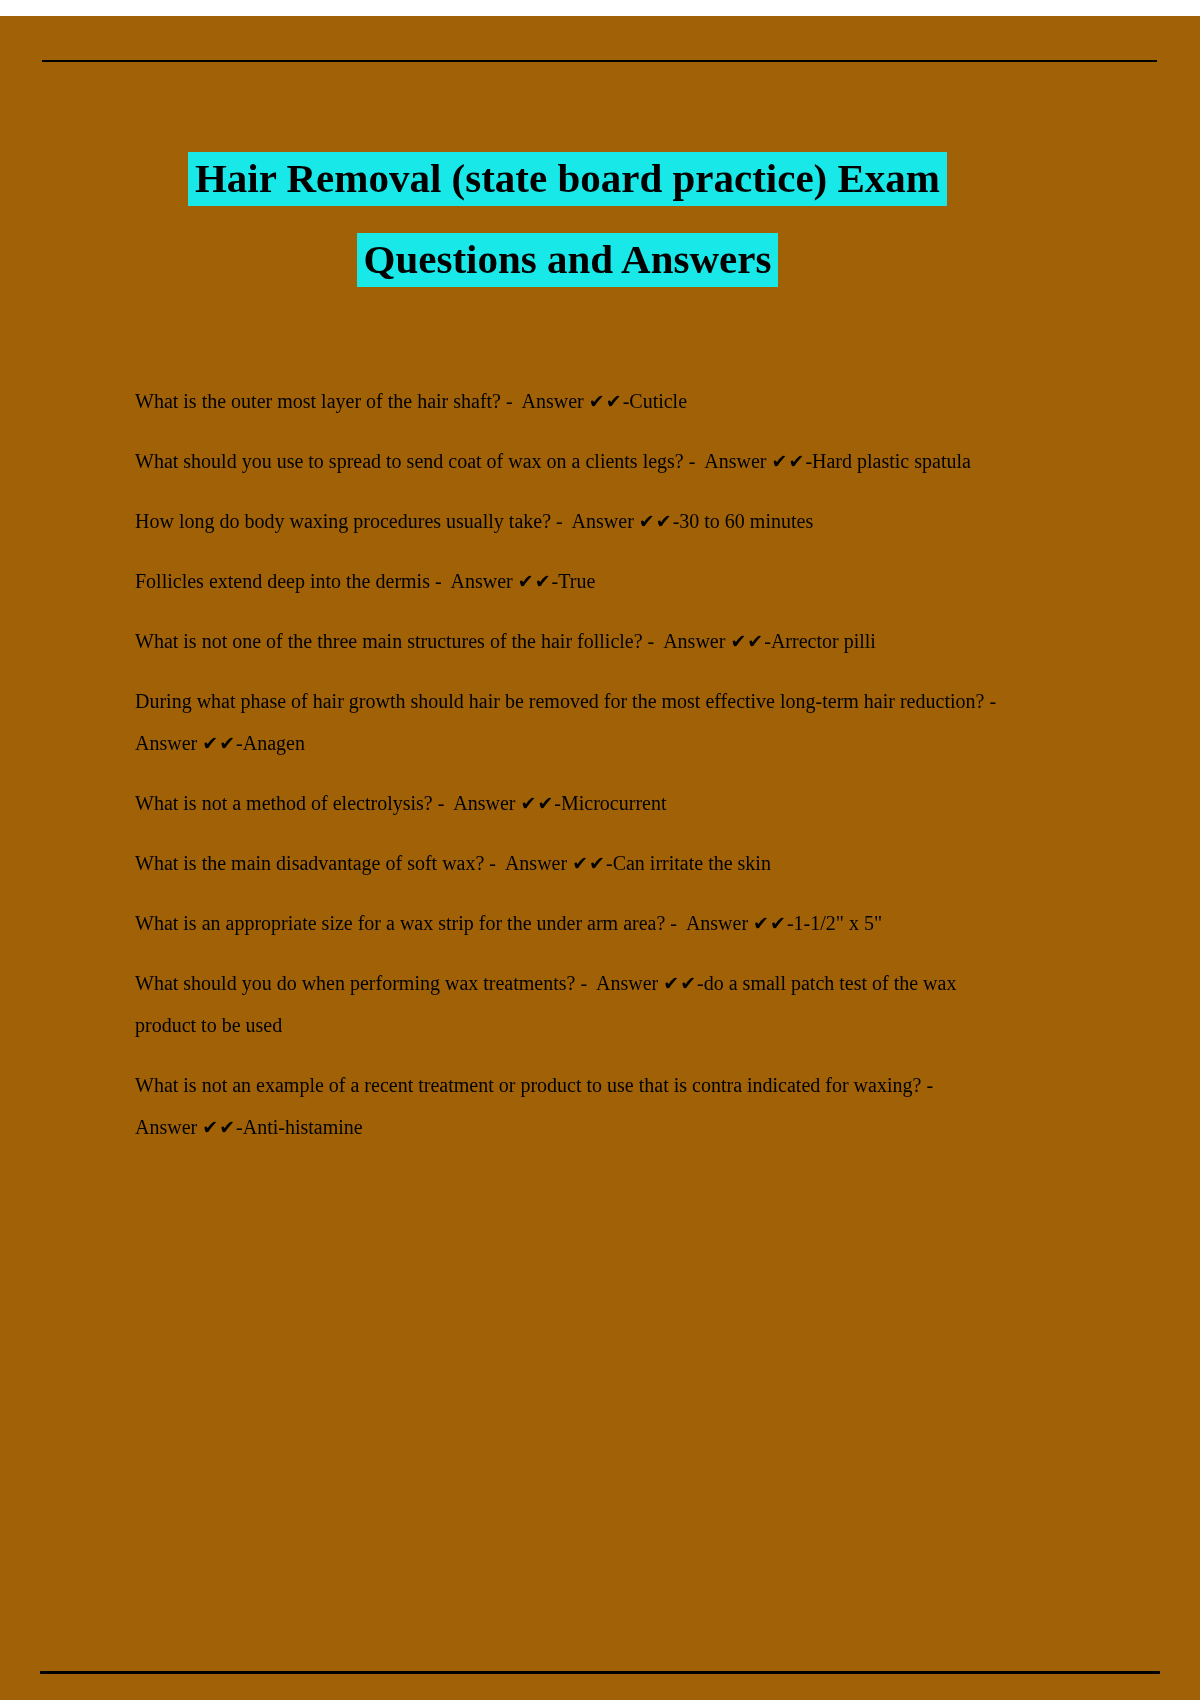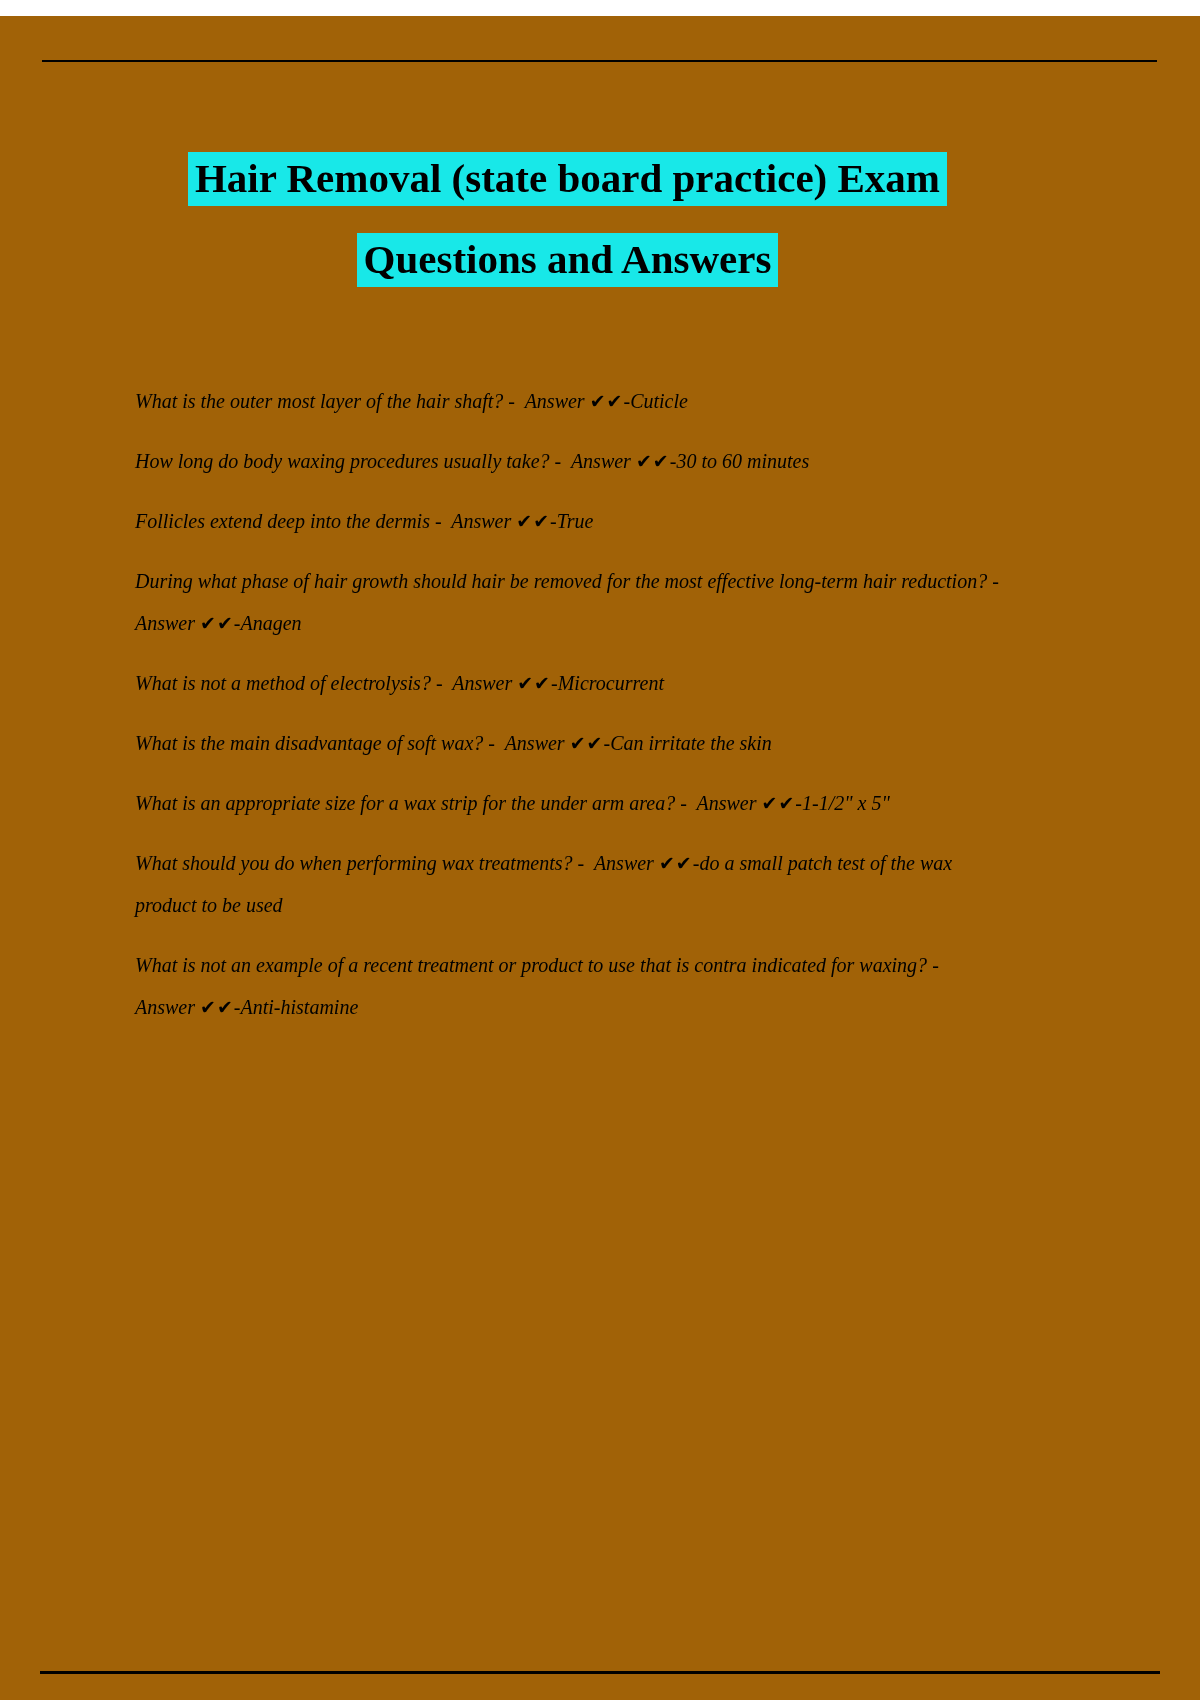--- a/index.html
+++ b/index.html
@@ -57,21 +57,20 @@
     padding: 1px 7px 3px 7px;
   }
   .qa-list {
     margin-top: 93px;
   }
   .qa {
     font-size: 20px;
     line-height: 42px;
     margin-bottom: 18px;
     white-space: pre-wrap;
-    font-style: italic;
   }
   .qa .checks {
     font-family: "DejaVu Sans", sans-serif;
     font-weight: bold;
     font-size: 19px;
     letter-spacing: 1px;
   }
 </style>
 </head>
 <body>
@@ -80,22 +79,24 @@
   <hr class="rule top-rule">
 
   <div class="content">
     <h1 class="title">
       <div class="line"><span class="hl">Hair Removal (state board practice) Exam</span></div>
       <div class="line"><span class="hl">Questions and Answers</span></div>
     </h1>
 
     <div class="qa-list">
         <p class="qa"><span class="q">What is the outer most layer of the hair shaft?</span><span class="sep"> -  </span><span class="label">Answer </span><span class="checks">✔✔</span><span class="a">-Cuticle</span></p>
+        <p class="qa"><span class="q">What should you use to spread to send coat of wax on a clients legs?</span><span class="sep"> -  </span><span class="label">Answer </span><span class="checks">✔✔</span><span class="a">-Hard plastic spatula</span></p>
         <p class="qa"><span class="q">How long do body waxing procedures usually take?</span><span class="sep"> -  </span><span class="label">Answer </span><span class="checks">✔✔</span><span class="a">-30 to 60 minutes</span></p>
         <p class="qa"><span class="q">Follicles extend deep into the dermis</span><span class="sep"> -  </span><span class="label">Answer </span><span class="checks">✔✔</span><span class="a">-True</span></p>
+        <p class="qa"><span class="q">What is not one of the three main structures of the hair follicle?</span><span class="sep"> -  </span><span class="label">Answer </span><span class="checks">✔✔</span><span class="a">-Arrector pilli</span></p>
         <p class="qa"><span class="q">During what phase of hair growth should hair be removed for the most effective long-term hair reduction?</span><span class="sep"> -  </span><span class="label">Answer </span><span class="checks">✔✔</span><span class="a">-Anagen</span></p>
         <p class="qa"><span class="q">What is not a method of electrolysis?</span><span class="sep"> -  </span><span class="label">Answer </span><span class="checks">✔✔</span><span class="a">-Microcurrent</span></p>
         <p class="qa"><span class="q">What is the main disadvantage of soft wax?</span><span class="sep"> -  </span><span class="label">Answer </span><span class="checks">✔✔</span><span class="a">-Can irritate the skin</span></p>
         <p class="qa"><span class="q">What is an appropriate size for a wax strip for the under arm area?</span><span class="sep"> -  </span><span class="label">Answer </span><span class="checks">✔✔</span><span class="a">-1-1/2" x 5"</span></p>
         <p class="qa"><span class="q">What should you do when performing wax treatments?</span><span class="sep"> -  </span><span class="label">Answer </span><span class="checks">✔✔</span><span class="a">-do a small patch test of the wax product to be used</span></p>
         <p class="qa"><span class="q">What is not an example of a recent treatment or product to use that is contra indicated for waxing?</span><span class="sep"> -  </span><span class="label">Answer </span><span class="checks">✔✔</span><span class="a">-Anti-histamine</span></p>
       </div>
   </div>
 
   <hr class="rule bottom-rule">

